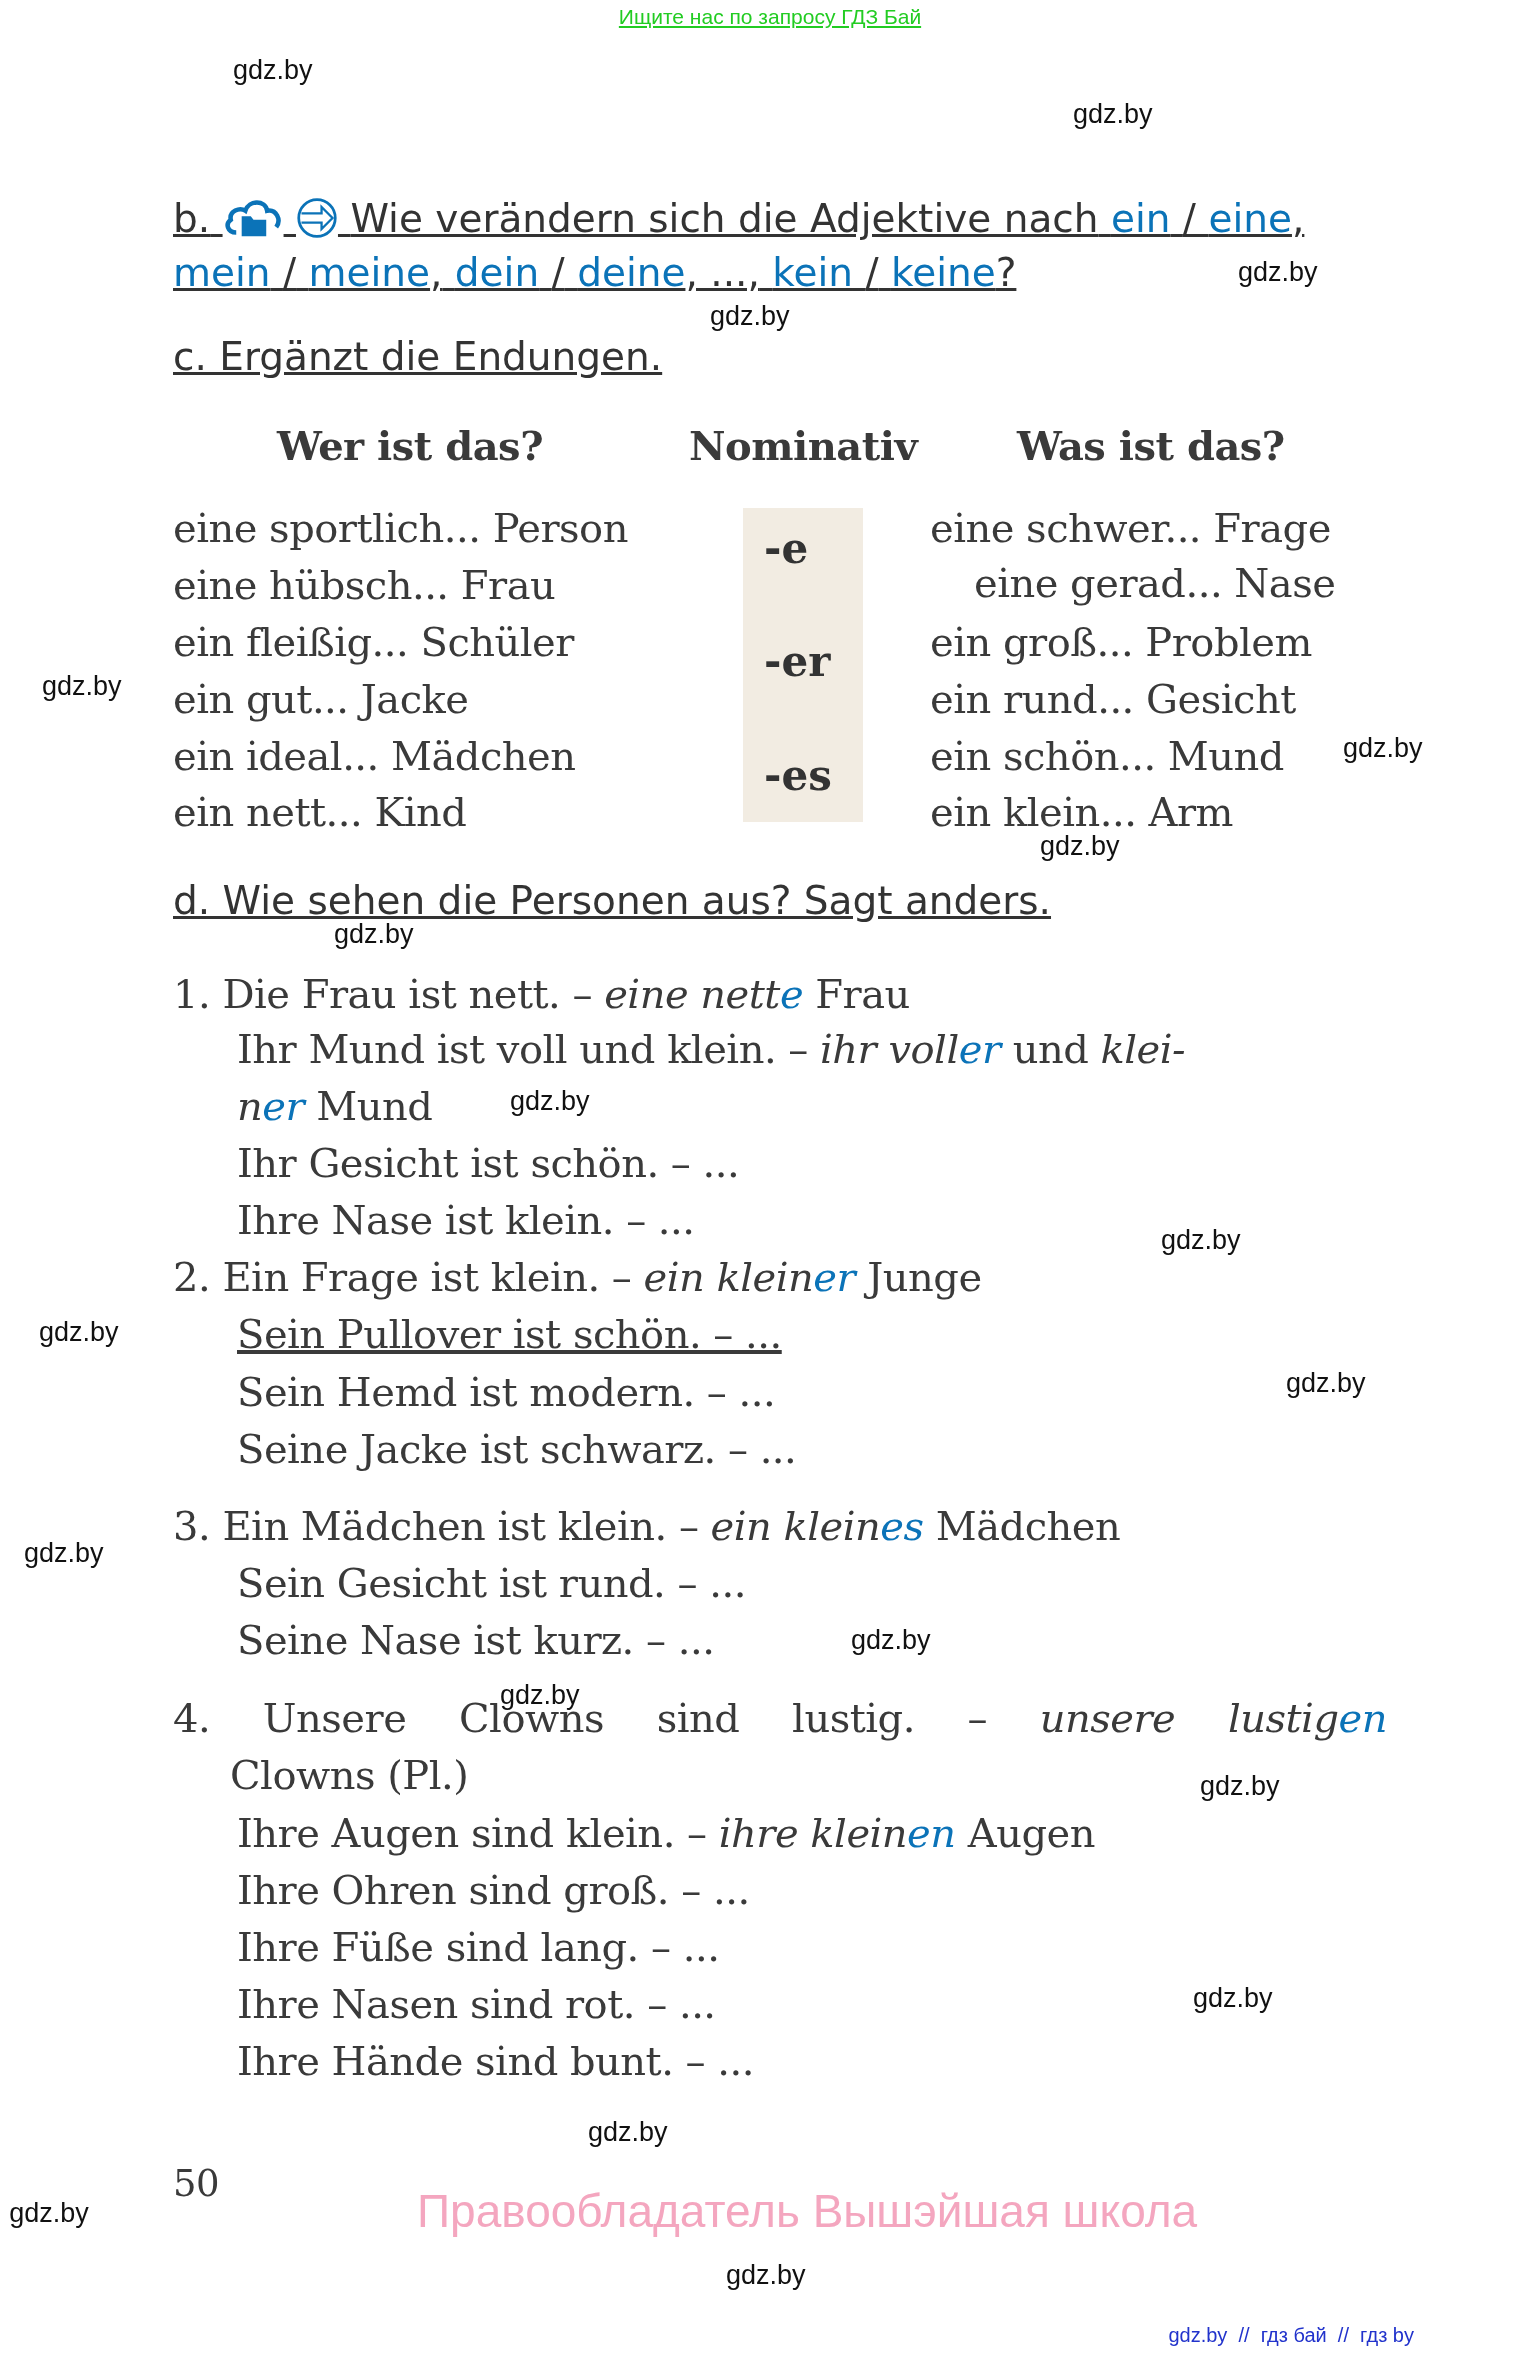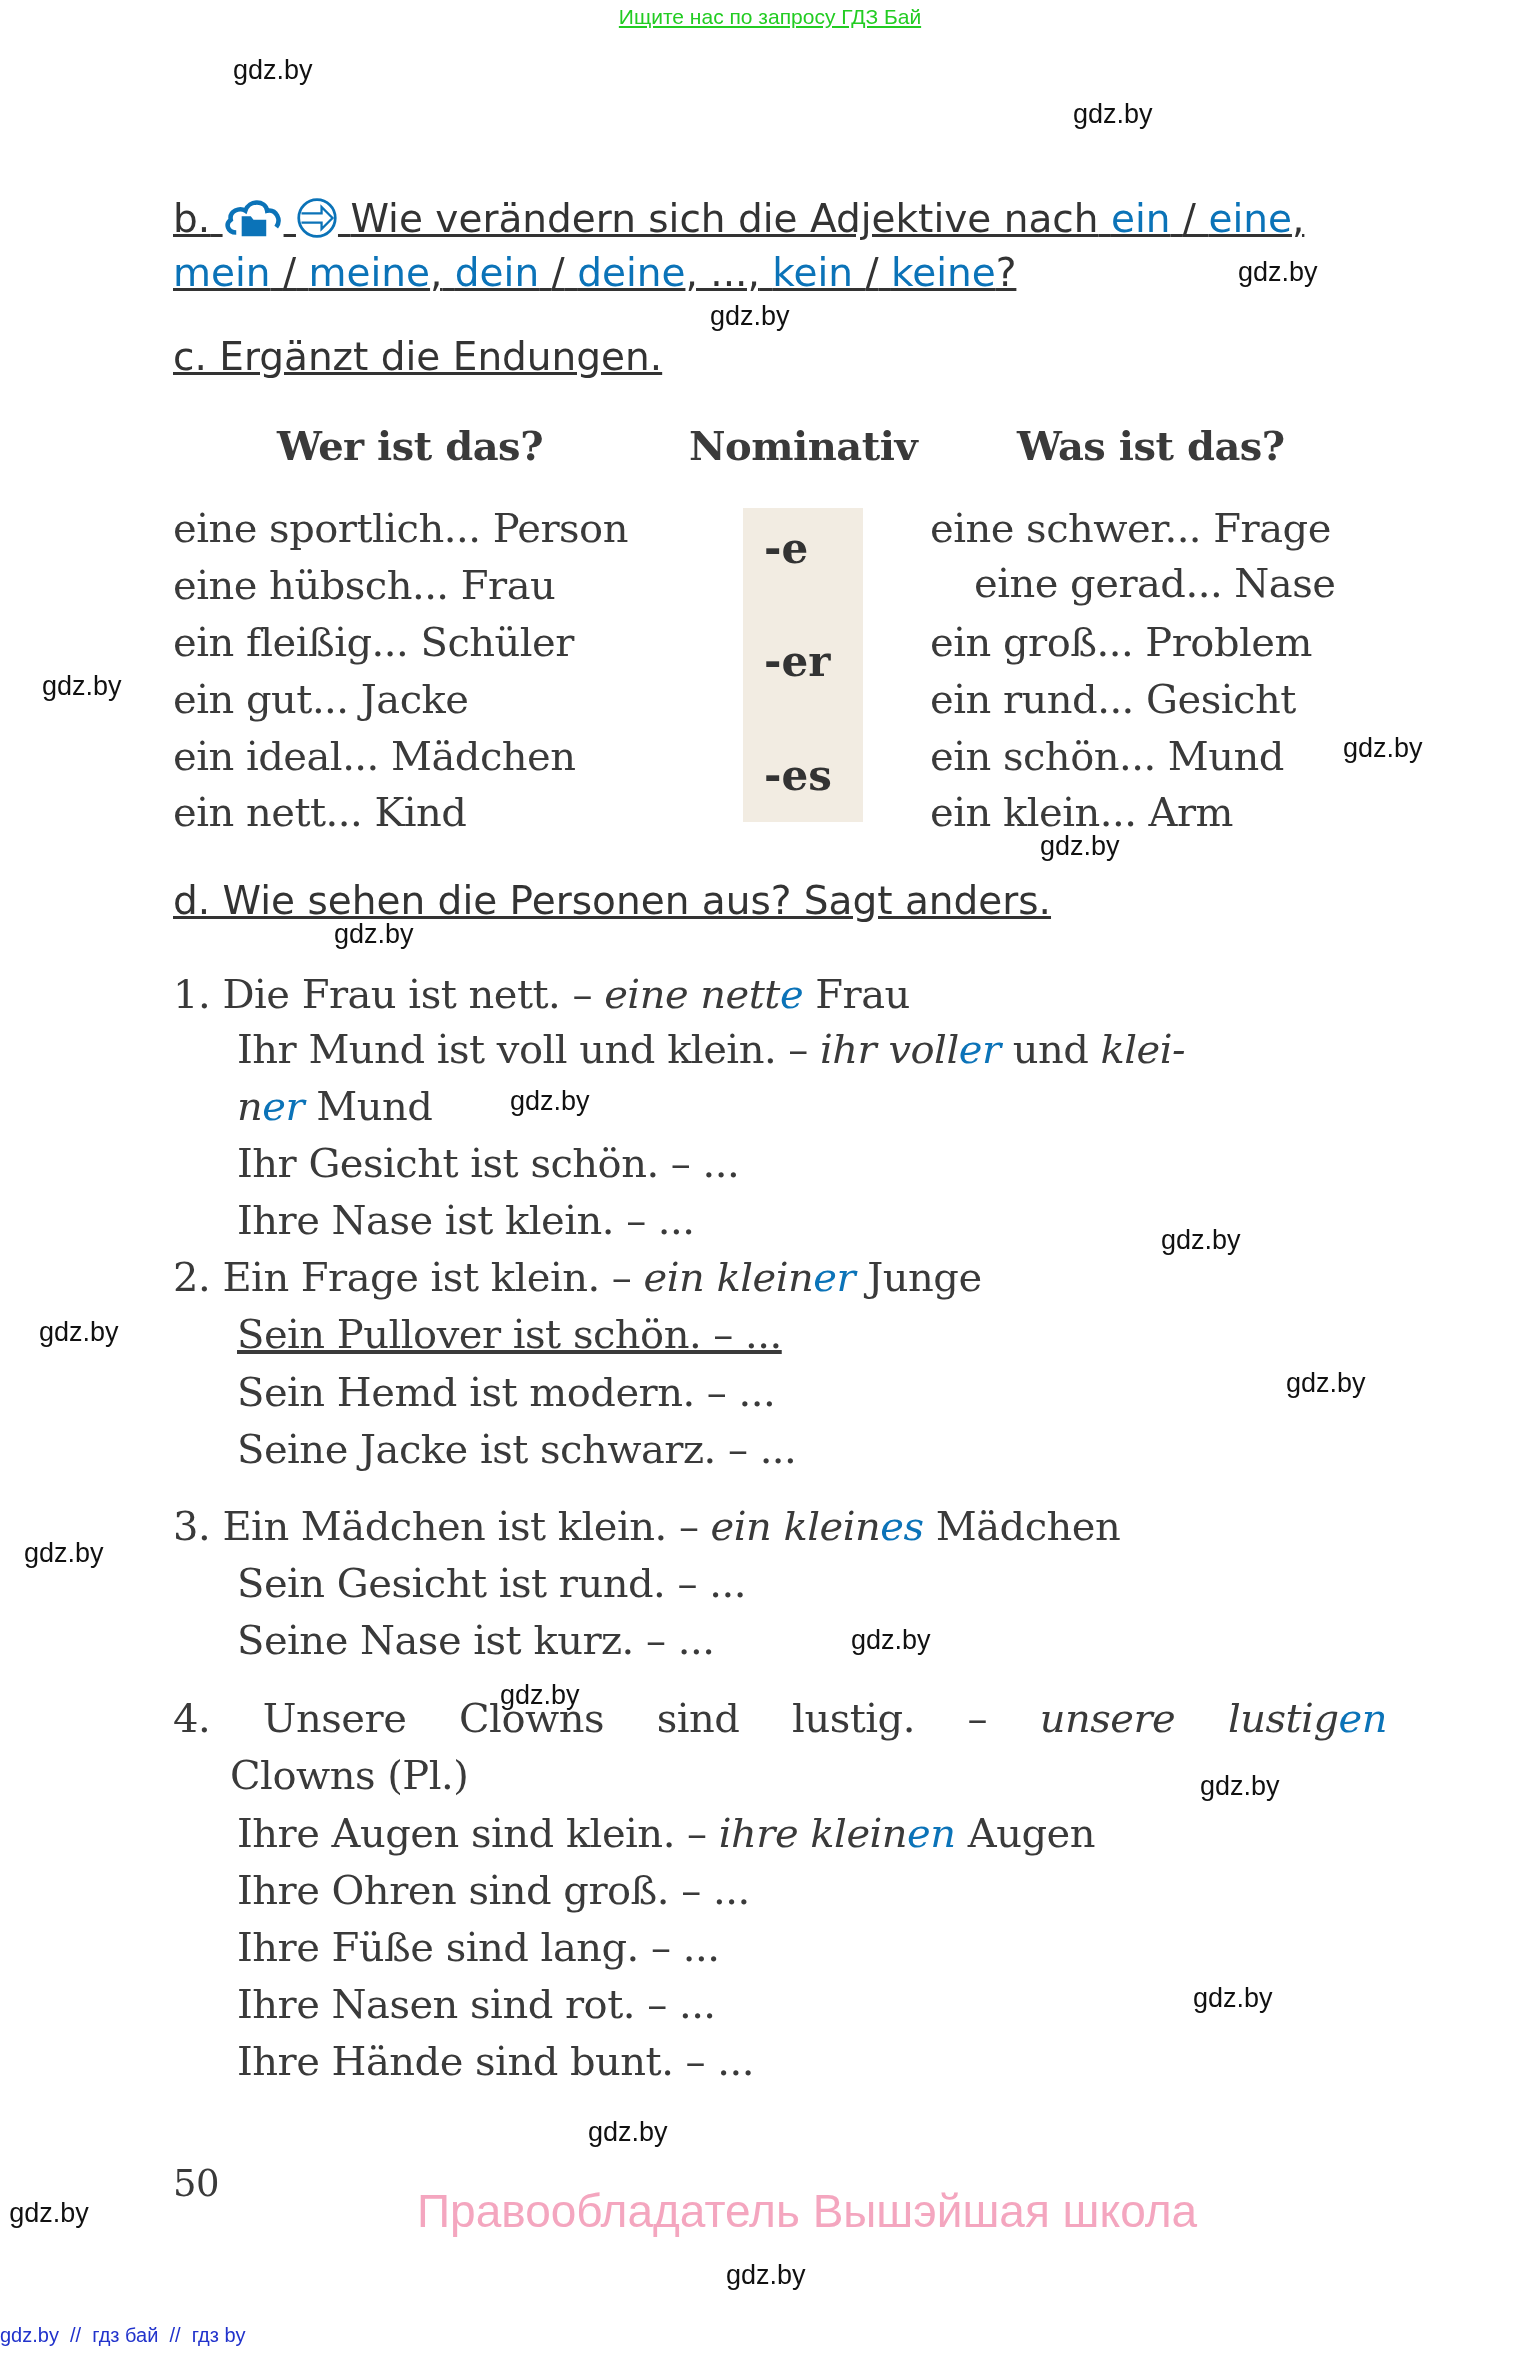--- a/index.html
+++ b/index.html
@@ -155,14 +155,14 @@
   <span class="it">ihre klein</span><span class="it blue">en</span>
   <span>Augen</span>
 </div>
 <div class="abs serif" style="left:237px;top:1870px;">Ihre Ohren sind groß. – ...</div>
 <div class="abs serif" style="left:237px;top:1927px;">Ihre Füße sind lang. – ...</div>
 <div class="abs serif" style="left:237px;top:1984px;">Ihre Nasen sind rot. – ...</div>
 <div class="abs serif" style="left:237px;top:2041px;">Ihre Hände sind bunt. – ...</div>
 
 <div class="abs serif" style="left:173px;top:2165px;font-size:37px;">50</div>
 <div class="abs pink" style="left:376px;top:2188px;margin-left:41px;">Правообладатель Вышэйшая школа</div>
-<div class="abs footlinks" style="left:0;width:1414px;text-align:left;top:2325px;white-space:pre;">gdz.by  //  гдз бай  //  гдз by</div>
+<div class="abs footlinks" style="left:0;width:1414px;text-align:right;top:2325px;white-space:pre;">gdz.by  //  гдз бай  //  гдз by</div>
 
 
 </body></html>

